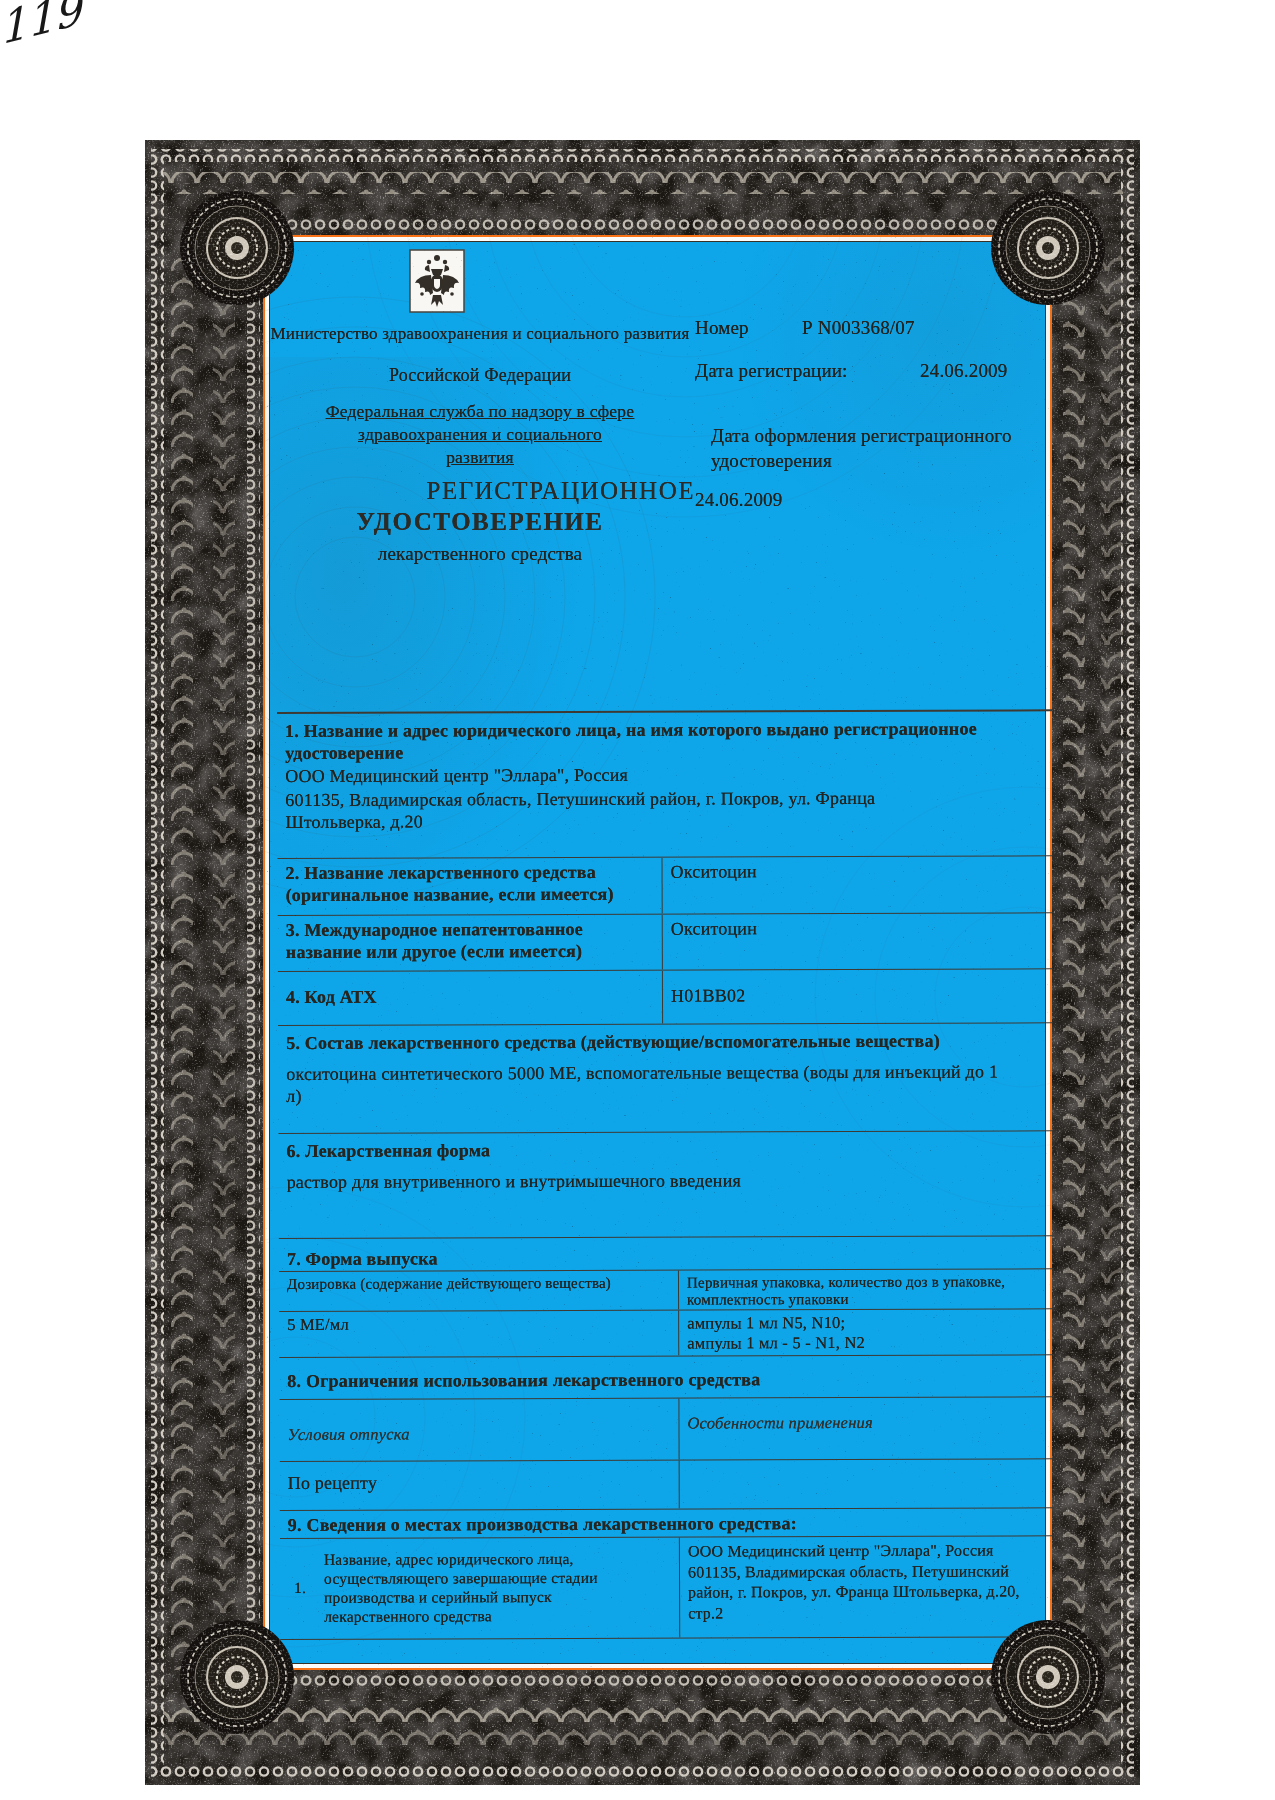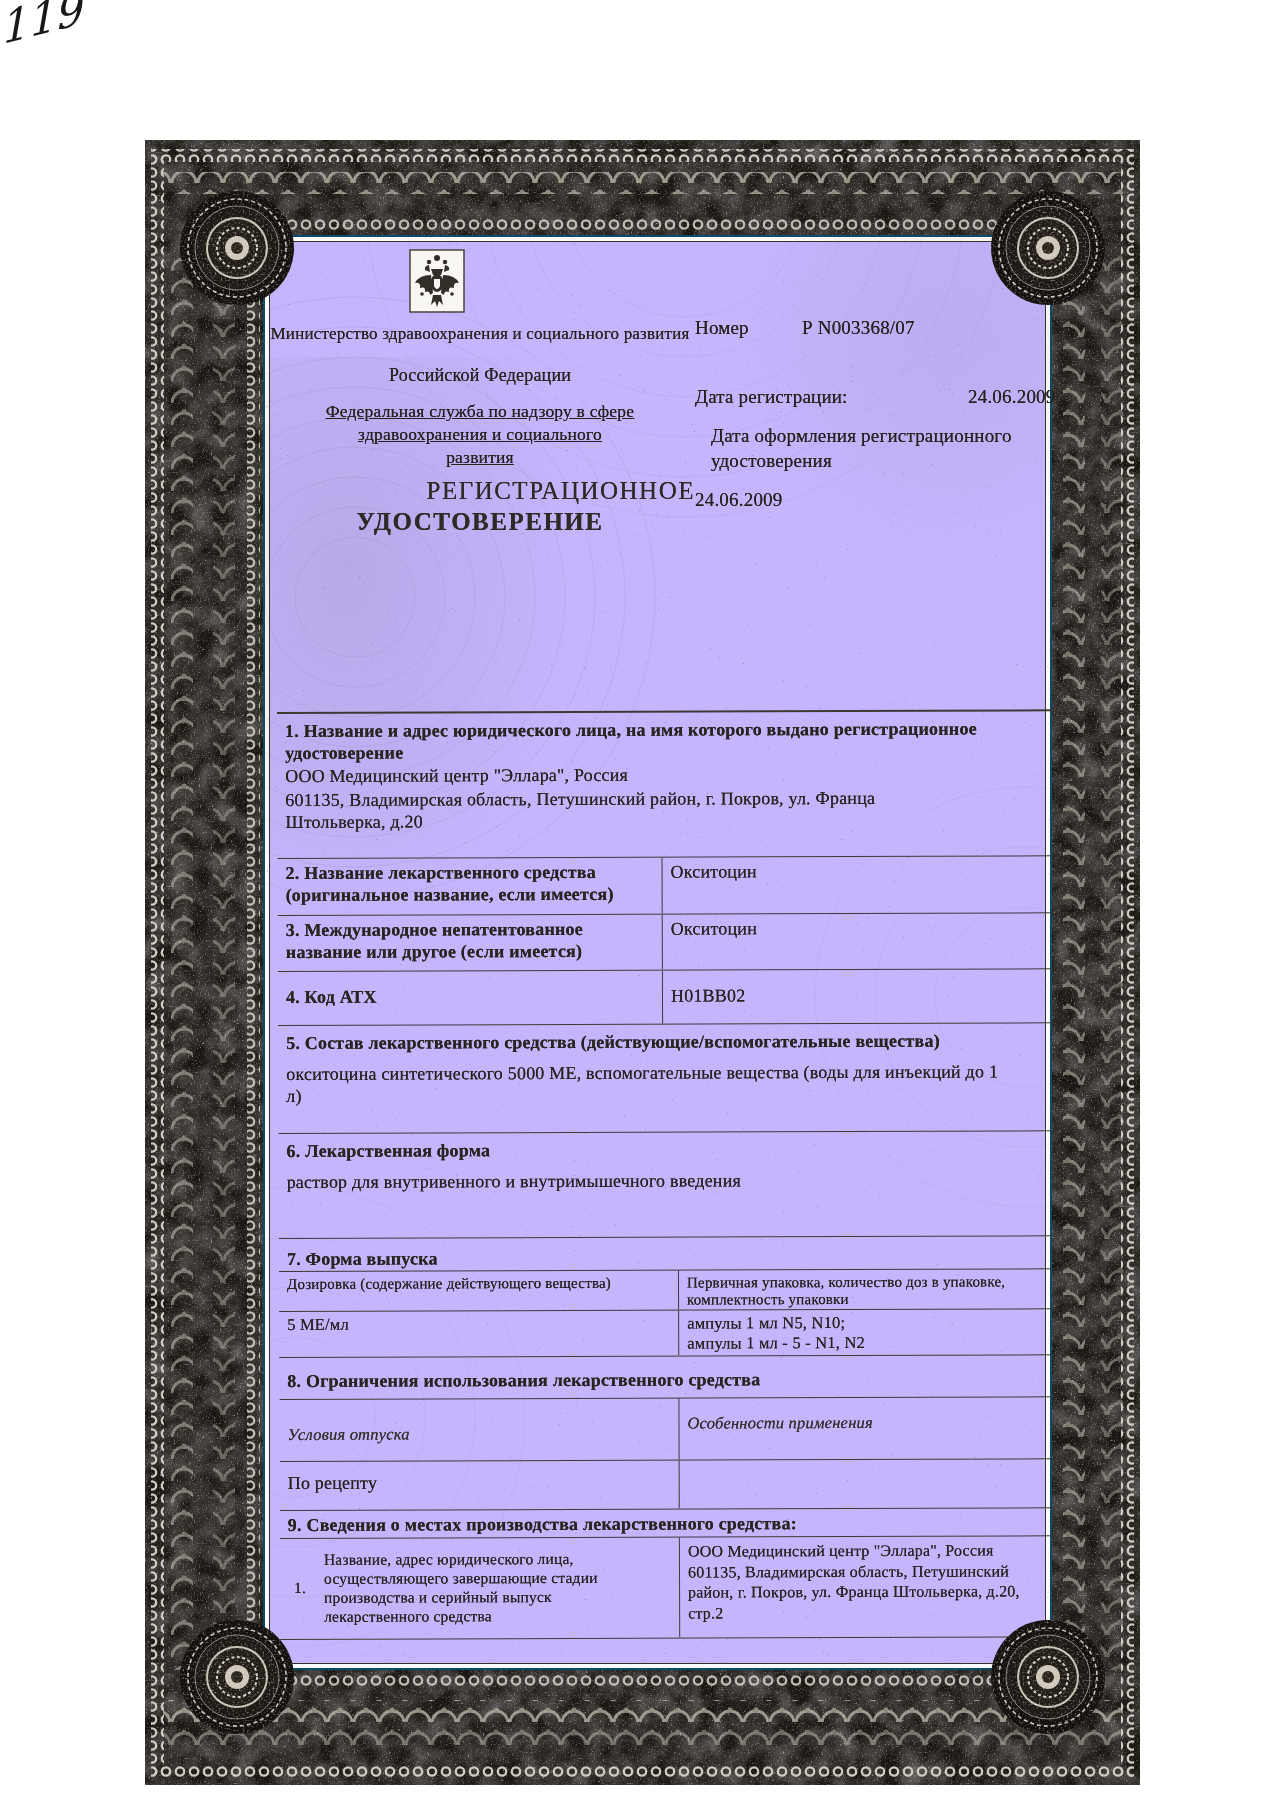--- a/index.html
+++ b/index.html
@@ -4,21 +4,21 @@
 <style>
   html,body{margin:0;padding:0;background:#fff;}
   .page{position:relative;width:1275px;height:1800px;background:#ffffff;overflow:hidden;
         font-family:"Liberation Serif","DejaVu Serif",serif;color:#26221c;}
   .handwritten{position:absolute;top:-8px;left:2px;font-size:44px;font-style:italic;
         font-family:"DejaVu Serif",serif;transform:rotate(-14deg) skewX(-14deg);color:#181818;}
   .sheet{position:absolute;left:145px;top:140px;width:995px;height:1645px;}
   .frame,.medals{position:absolute;left:0;top:0;}
   .medals{z-index:5;pointer-events:none;}
   .inner{position:absolute;left:118px;top:95px;width:789px;height:1435px;box-sizing:border-box;
-        background:#c4b5fd;border:2px solid #0c4a6e;
+        background:#0ea5e9;border:2px solid #f97316;
         box-shadow:inset 0 0 0 4px #fcfcfa, inset 0 0 0 5px #383128;z-index:2;}
   .swirls{position:absolute;left:0;top:0;z-index:0;}
   .noise{position:absolute;left:0;top:0;z-index:4;pointer-events:none;}
   .content{position:absolute;left:0;top:0;width:789px;height:1435px;z-index:2;
         text-shadow:0 0 0.5px rgba(25,22,18,.85);letter-spacing:.2px;}
   .blotch{position:absolute;z-index:1;pointer-events:none;}
 
   .coa{position:absolute;left:144px;top:12px;width:56px;height:64px;}
   .ministry{position:absolute;left:0;top:86px;width:430px;text-align:center;font-size:17px;line-height:21px;}
   .country{position:absolute;left:0;top:128px;width:430px;text-align:center;font-size:18px;}
@@ -26,21 +26,21 @@
   .title1{position:absolute;left:0;top:240px;width:430px;text-align:right;font-size:25px;
           font-weight:normal;letter-spacing:1.5px;color:#2e2a24;}
   .title2{position:absolute;left:0;top:271px;width:430px;text-align:center;font-size:25px;
           font-weight:bold;letter-spacing:1.5px;color:#2e2a24;}
   .subtitle{position:absolute;left:0;top:306px;width:430px;text-align:center;font-size:19px;}
 
   .rcol{position:absolute;left:430px;top:0;width:357px;font-size:19px;}
   .rrow{position:absolute;left:0;display:flex;}
   .rlabel{display:inline-block;}
   .num-row{top:80px;}  .num-row .rlabel{width:107px;}
-  .date-row{top:149px;gap:48px;} .date-row .rlabel{width:225px;}
+  .date-row{top:123px;} .date-row .rlabel{width:225px;}
   .issue-label{position:absolute;left:16px;top:186px;width:335px;line-height:25px;}
   .issue-value{position:absolute;left:0;top:252px;}
 
   .tbl{position:absolute;left:12px;top:475px;width:775px;border-top:2px solid #3d3a34;
        transform:rotate(-0.2deg);transform-origin:0 0;font-size:18px;line-height:22px;}
   .tbl *{box-sizing:border-box;}
   .trow{position:relative;border-bottom:1px solid #3d3a34;overflow:hidden;}
   .cols{display:flex;}
   .cell{padding:3px 8px;}
   .cell.left{border-right:1px solid #3d3a34;flex:0 0 385px;}
@@ -204,20 +204,21 @@
             </g>
             <path d="M25,30 h6 v6 q0,3 -3,4 q-3,-1 -3,-4 z" fill="#f8f7f4"></path>
           </svg>
         </div>
 
         <div class="ministry">Министерство здравоохранения и социального развития</div>
         <div class="country">Российской Федерации</div>
         <div class="service">Федеральная служба по надзору в сфере здравоохранения и социального развития</div>
         <div class="title1">РЕГИСТРАЦИОННОЕ</div>
         <div class="title2">УДОСТОВЕРЕНИЕ</div>
+        <div class="subtitle">лекарственного средства</div>
 
         <div class="rcol">
           <div class="rrow num-row">
             <span class="rlabel">Номер</span>
             <span>Р N003368/07</span>
           </div>
           <div class="rrow date-row">
             <span class="rlabel">Дата регистрации:</span>
             <span>24.06.2009</span>
           </div>

